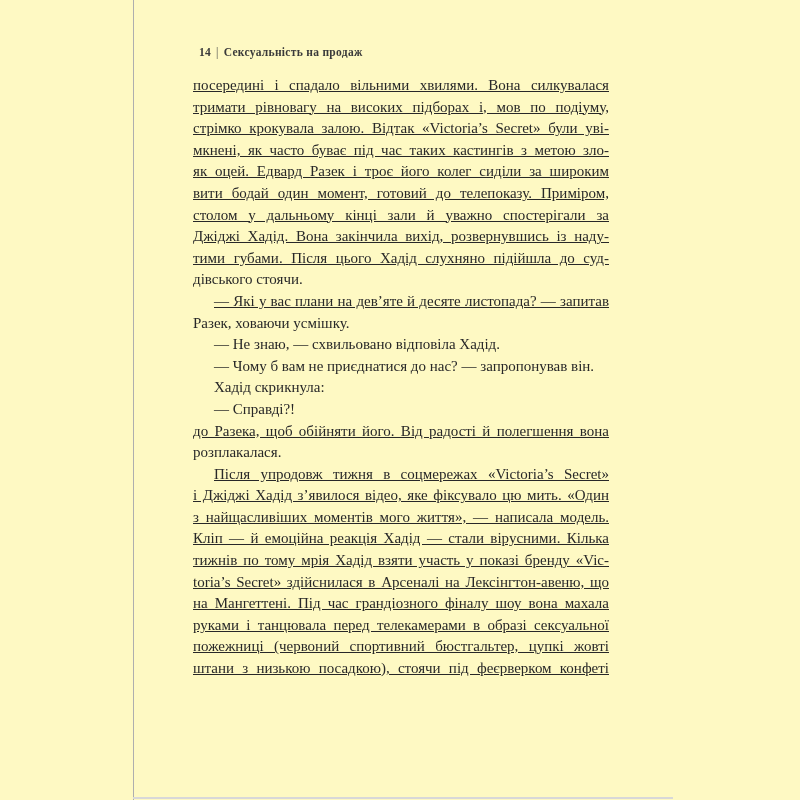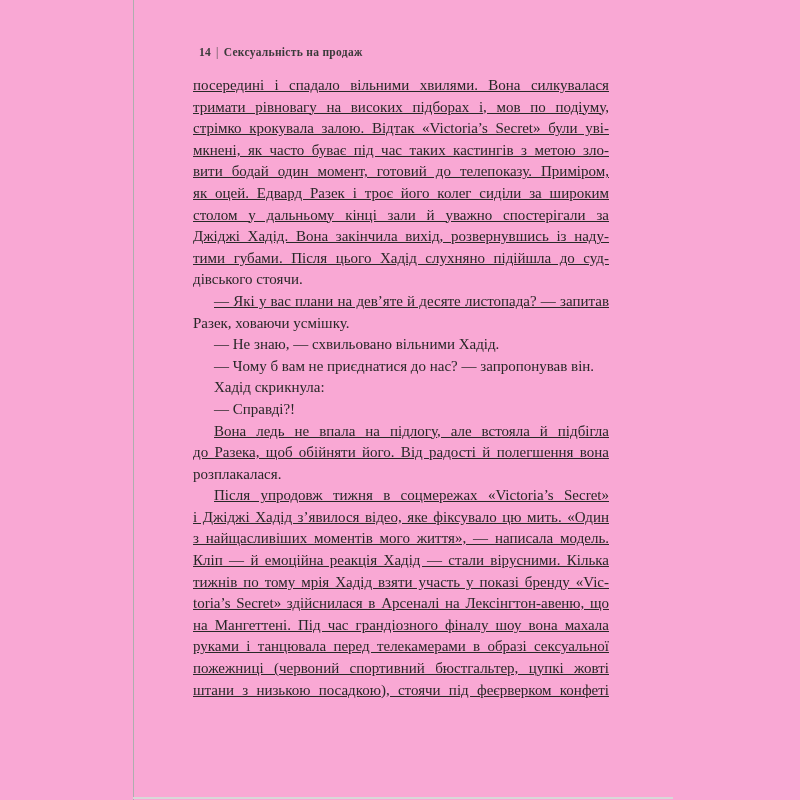--- a/index.html
+++ b/index.html
@@ -1,17 +1,17 @@
 <!DOCTYPE html>
 <html><head>
 <meta charset="utf-8">
 <style>
   html,body{margin:0;padding:0;background:#ffffff;}
   .page{
-    position:relative;width:800px;height:800px;background:#f9a8d4;
+    position:relative;width:800px;height:800px;background:#fef9c3;
     font-family:"Liberation Serif","DejaVu Serif",serif;overflow:hidden;
   }
   .vrule{position:absolute;left:133px;top:0;width:1px;height:800px;background:#aeaeae;}
   .page-header{
     position:absolute;left:199px;top:46px;
     font-size:11.5px;font-weight:700;color:#3a3a3a;letter-spacing:.3px;
     white-space:nowrap;
   }
   .page-header .sep{margin:0 5px;font-weight:400;color:#4a4a4a;}
   .text-block{
@@ -34,33 +34,32 @@
 
   <div class="page-header">
     <span>14</span><span class="sep">|</span><span>Сексуальність на продаж</span>
   </div>
 
   <div class="text-block" id="text-block">
       <div class="line j">посередині і спадало вільними хвилями. Вона силкувалася</div>
       <div class="line j">тримати рівновагу на високих підборах і, мов по подіуму,</div>
       <div class="line j">стрімко крокувала залою. Відтак «Victoria’s Secret» були уві-</div>
       <div class="line j">мкнені, як часто буває під час таких кастингів з метою зло-</div>
+      <div class="line j">як оцей. Едвард Разек і троє його колег сиділи за широким</div>
       <div class="line j">вити бодай один момент, готовий до телепоказу. Приміром,</div>
-      <div class="line j">як оцей. Едвард Разек і троє його колег сиділи за широким</div>
       <div class="line j">столом у дальньому кінці зали й уважно спостерігали за</div>
       <div class="line j">Джіджі Хадід. Вона закінчила вихід, розвернувшись із наду-</div>
       <div class="line j">тими губами. Після цього Хадід слухняно підійшла до суд-</div>
       <div class="line">дівського стоячи.</div>
       <div class="line j ind">— Які у вас плани на дев’яте й десяте листопада? — запитав</div>
       <div class="line">Разек, ховаючи усмішку.</div>
-      <div class="line ind">— Не знаю, — схвильовано вільними Хадід.</div>
+      <div class="line ind">— Не знаю, — схвильовано відповіла Хадід.</div>
       <div class="line ind">— Чому б вам не приєднатися до нас? — запропонував він.</div>
       <div class="line ind">Хадід скрикнула:</div>
       <div class="line ind">— Справді?!</div>
-      <div class="line j ind">Вона ледь не впала на підлогу, але встояла й підбігла</div>
       <div class="line j">до Разека, щоб обійняти його. Від радості й полегшення вона</div>
       <div class="line">розплакалася.</div>
       <div class="line j ind">Після упродовж тижня в соцмережах «Victoria’s Secret»</div>
       <div class="line j">і Джіджі Хадід з’явилося відео, яке фіксувало цю мить. «Один</div>
       <div class="line j">з найщасливіших моментів мого життя», — написала модель.</div>
       <div class="line j">Кліп — й емоційна реакція Хадід — стали вірусними. Кілька</div>
       <div class="line j">тижнів по тому мрія Хадід взяти участь у показі бренду «Vic-</div>
       <div class="line j">toria’s Secret» здійснилася в Арсеналі на Лексінгтон-авеню, що</div>
       <div class="line j">на Мангеттені. Під час грандіозного фіналу шоу вона махала</div>
       <div class="line j">руками і танцювала перед телекамерами в образі сексуальної</div>

